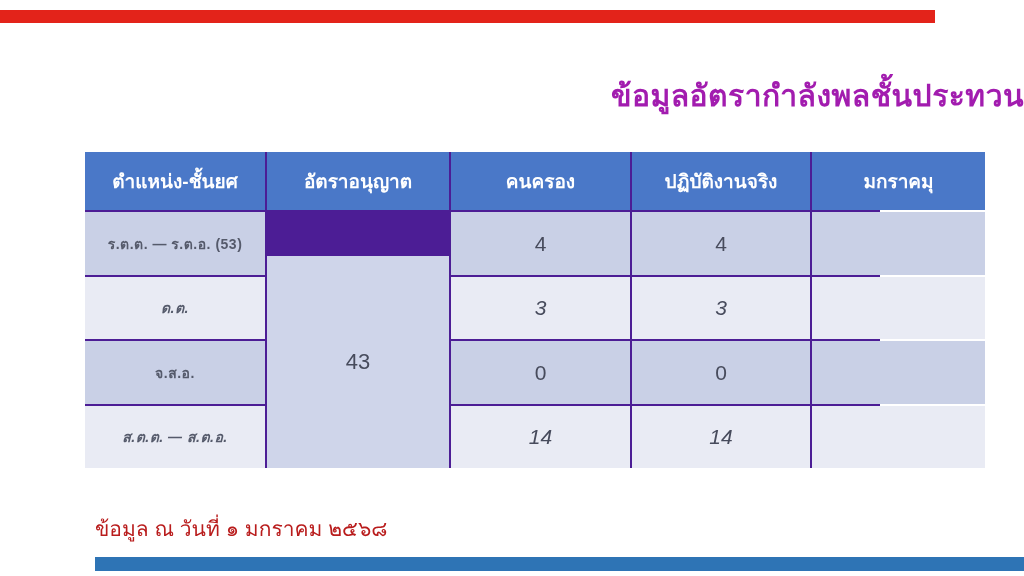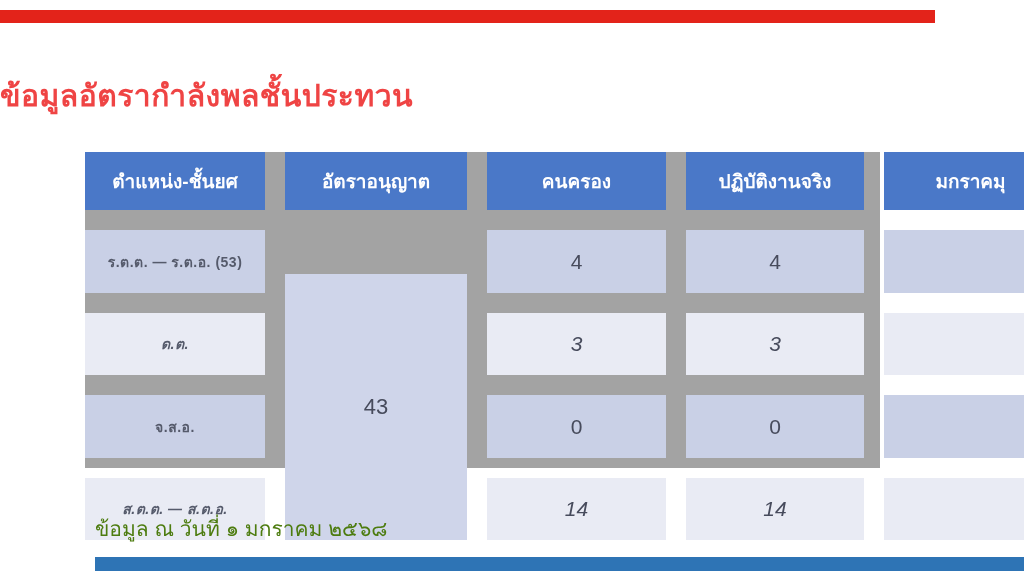--- a/index.html
+++ b/index.html
@@ -18,35 +18,35 @@
   .top-bar {
     position: absolute;
     left: 0; top: 10px;
     width: 935px; height: 13px;
     background: #e3231a;
   }
   .slide-title {
     position: absolute;
     left: 0; top: 72px;
     width: 100%;
-    text-align: left;
-    color: #ef4444;
+    text-align: right;
+    color: #a21caf;
     font-size: 30px;
     font-weight: bold;
     letter-spacing: 0.5px;
   }
   .manpower-table {
     position: absolute;
     left: 85px; top: 152px;
     width: 795px; height: 316px;
     display: grid;
     grid-template-columns: 180px 182px 179px 178px 173px;
     grid-template-rows: 58px 63px 62px 63px 62px;
-    gap: 20px;
-    background: #a3a3a3;
+    gap: 2px;
+    background: #4c1d95;
   }
   .hcell {
     background: #4a78c8;
     color: #ffffff;
     font-size: 19px;
     font-weight: bold;
     display: flex;
     align-items: center;
     justify-content: center;
     text-align: center;
@@ -69,21 +69,21 @@
     display: flex;
     align-items: center;
     justify-content: center;
     color: #474b5c;
     font-size: 22px;
     margin-top: 44px;
   }
   .footer-note {
     position: absolute;
     left: 95px; top: 512px;
-    color: #4d7c0f;
+    color: #b91c1c;
     font-size: 21px;
     text-align: right;
   }
   .bottom-bar {
     position: absolute;
     left: 95px; top: 557px;
     width: 929px; height: 14px;
     background: #2e74b5;
   }
 </style>

